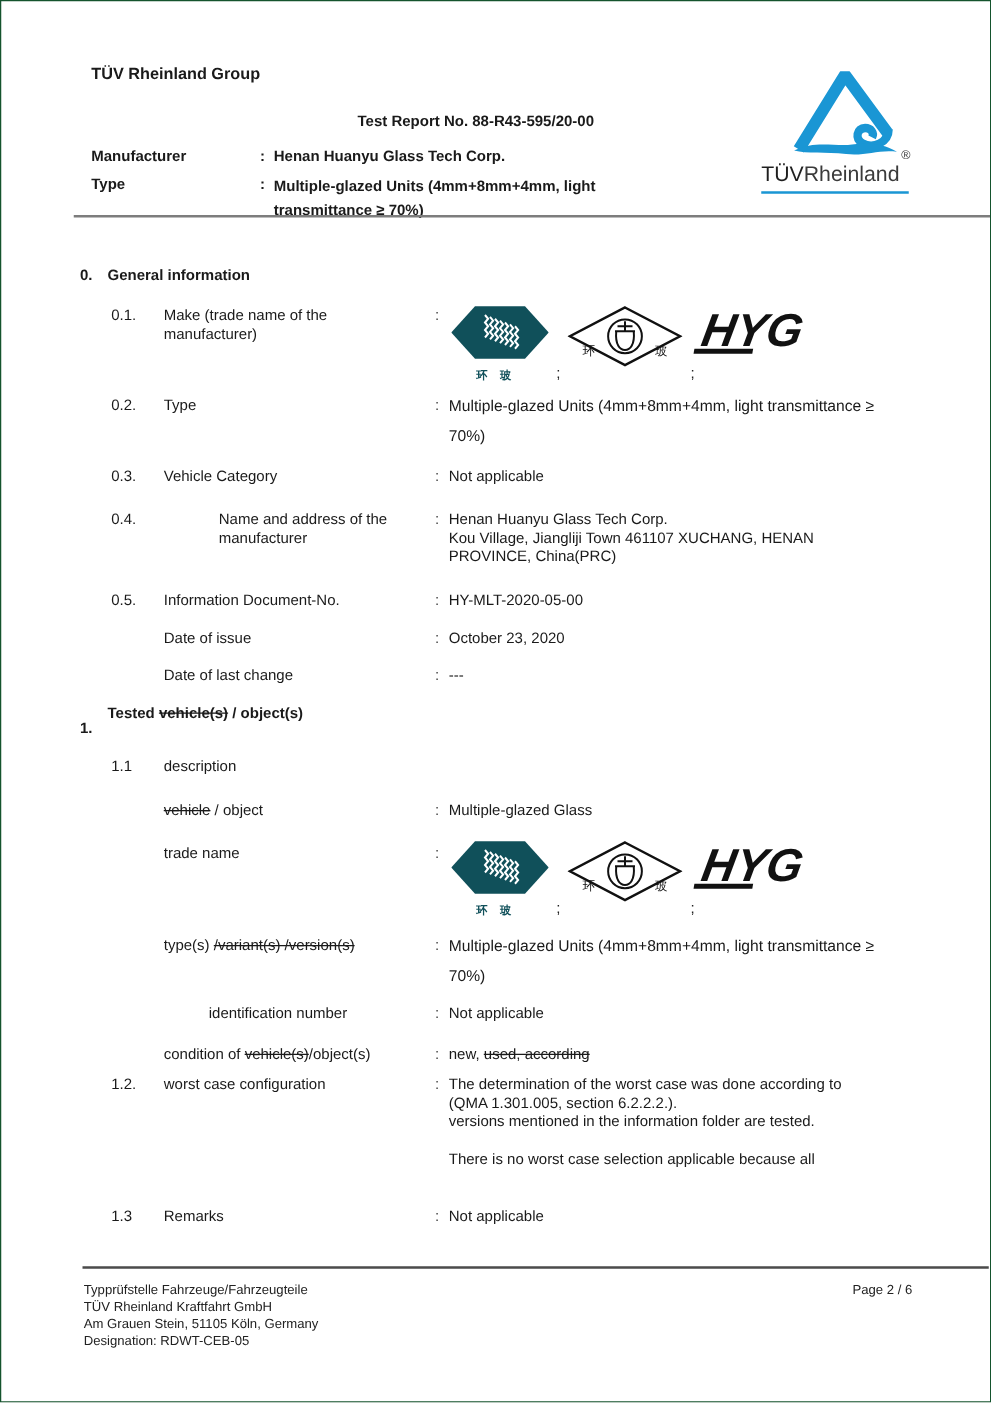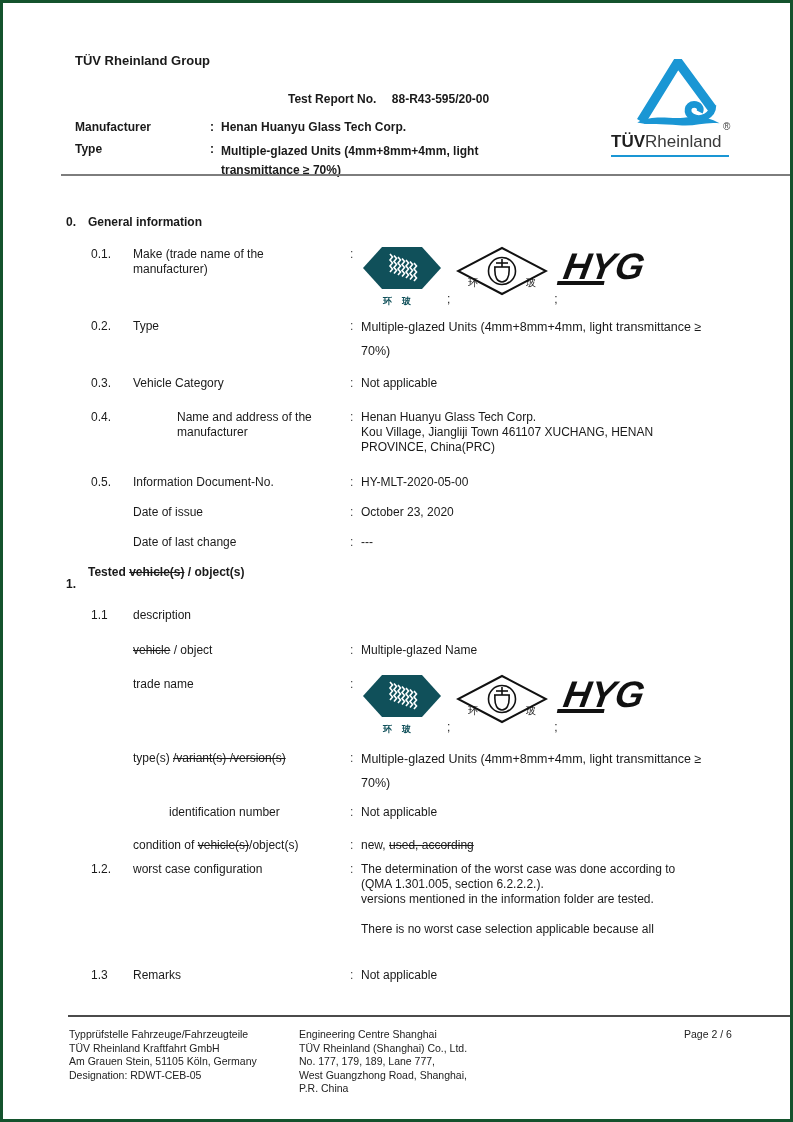--- a/index.html
+++ b/index.html
@@ -1,36 +1,36 @@
 <!DOCTYPE html>
 <html><head>
 <meta charset="utf-8">
 <style>
   html,body{margin:0;padding:0;background:#e9e9e9;}
   .page{
     position:relative;width:793px;height:1122px;background:#ffffff;
     font-family:"Liberation Sans","DejaVu Sans",sans-serif;color:#1a1a1a;
-    overflow:hidden;border:3px solid #14532d;box-sizing:border-box;
+    overflow:hidden;border:1px solid #14532d;box-sizing:border-box;
   }
   .abs{position:absolute;}
   .b{font-weight:bold;}
   .strike{text-decoration:line-through;}
   .t12{font-size:12px;line-height:15px;}
   .t13{font-size:13px;line-height:16px;}
   .num{left:88px;width:40px;}
   .lbl{left:130px;width:216px;}
   .cln{left:347px;color:#444;}
   .val{left:358px;width:392px;}
   .wide-lines div{line-height:24px;}
   .rule{background:#7d7d7d;height:2px;}
   .footer-rule{background:#4b4b4b;height:2px;}
   .f10{font-size:10.5px;line-height:13.5px;color:#222;}
   
   .tuv-text{font-size:17px;letter-spacing:0px;color:#3a3a3a;}
-  .tuv-text .tuvb{font-weight:bold;color:#1f1f1f;}
+  .tuv-text .tuvb{font-weight:normal;color:#1f1f1f;}
   .tuv-underline{height:2px;}
   .reg{font-size:10px;color:#3a3a3a;}
   
   .marks{display:flex;align-items:flex-start;gap:6px;}
   .hexwrap{text-align:center;}
   .hexcap{font-size:9px;font-weight:bold;letter-spacing:10px;margin-top:1px;}
   .semi{font-size:12px;align-self:flex-end;margin-bottom:2px;color:#222;}
   .hyg{position:relative;font-style:italic;font-weight:bold;font-size:37px;
        letter-spacing:0px;transform:skewX(-10deg);color:#111;line-height:34px;
        margin-top:4px;}
@@ -38,21 +38,21 @@
 </style>
 </head>
 <body>
 
 <div class="page">
 
   <div class="abs t13 b" style="top:50px;left:72px;">TÜV Rheinland Group</div>
 
   <div class="abs t12 b" style="top:89px;left:285px;">
     <span>Test Report No.</span>
-    <span style="margin-left:12px;">88-R43-595/20-00</span>
+    <span style="">88-R43-595/20-00</span>
   </div>
 
   <div class="abs t12 b" style="top:117px;left:72px;">Manufacturer</div>
   <div class="abs t12 b" style="top:117px;left:207px;">:</div>
   <div class="abs t12 b" style="top:117px;left:218px;">Henan Huanyu Glass Tech Corp.</div>
 
   <div class="abs t12 b" style="top:139px;left:72px;">Type</div>
   <div class="abs t12 b" style="top:139px;left:207px;">:</div>
   <div class="abs b" style="top:139px;left:218px;width:330px;font-size:12px;line-height:19px;">
     <div>Multiple-glazed Units (4mm+8mm+4mm, light</div>
@@ -163,21 +163,21 @@
     <span>Tested </span><span class="strike">vehicle(s)</span><span> / object(s)</span>
   </div>
 
   <div class="abs t12 num" style="top:605px;">1.1</div>
   <div class="abs t12 lbl" style="top:605px;">description</div>
 
   <div class="abs t12 lbl" style="top:640px;">
     <span class="strike">vehicle</span><span> / object</span>
   </div>
   <div class="abs t12 cln" style="top:640px;">:</div>
-  <div class="abs t12 val" style="top:640px;">Multiple-glazed Name</div>
+  <div class="abs t12 val" style="top:640px;">Multiple-glazed Glass</div>
 
   <div class="abs t12 lbl" style="top:674px;">trade name</div>
   <div class="abs t12 cln" style="top:674px;">:</div>
 
   <div class="abs marks" style="top:671px;left:360px;">
     <div class="hexwrap">
       <svg width="78" height="44" viewBox="0 0 78 44">
         <polygon points="0,22 19,1 59,1 78,22 59,43 19,43" fill="#10505a"></polygon>
         <g stroke="#ffffff" stroke-width="1.6" fill="none">
           <path d="M27 8 l2.5,3 -2.5,3 2.5,3 -2.5,3 2.5,3 -2.5,3"></path>
@@ -249,24 +249,17 @@
 
   <div class="abs footer-rule" style="top:1012px;left:65px;width:725px;"></div>
 
   <div class="abs f10" style="top:1025px;left:66px;width:225px;">
     <div>Typprüfstelle Fahrzeuge/Fahrzeugteile</div>
     <div>TÜV Rheinland Kraftfahrt GmbH</div>
     <div>Am Grauen Stein, 51105 Köln, Germany</div>
     <div>Designation: RDWT-CEB-05</div>
   </div>
 
-  <div class="abs f10" style="top:1025px;left:296px;width:205px;">
-    <div>Engineering Centre Shanghai</div>
-    <div>TÜV Rheinland (Shanghai) Co., Ltd.</div>
-    <div>No. 177, 179, 189, Lane 777,</div>
-    <div>West Guangzhong Road, Shanghai,</div>
-    <div>P.R. China</div>
-  </div>
 
 
   <div class="abs f10" style="top:1025px;left:681px;">Page 2 / 6</div>
 
 </div>
 
 </body></html>

